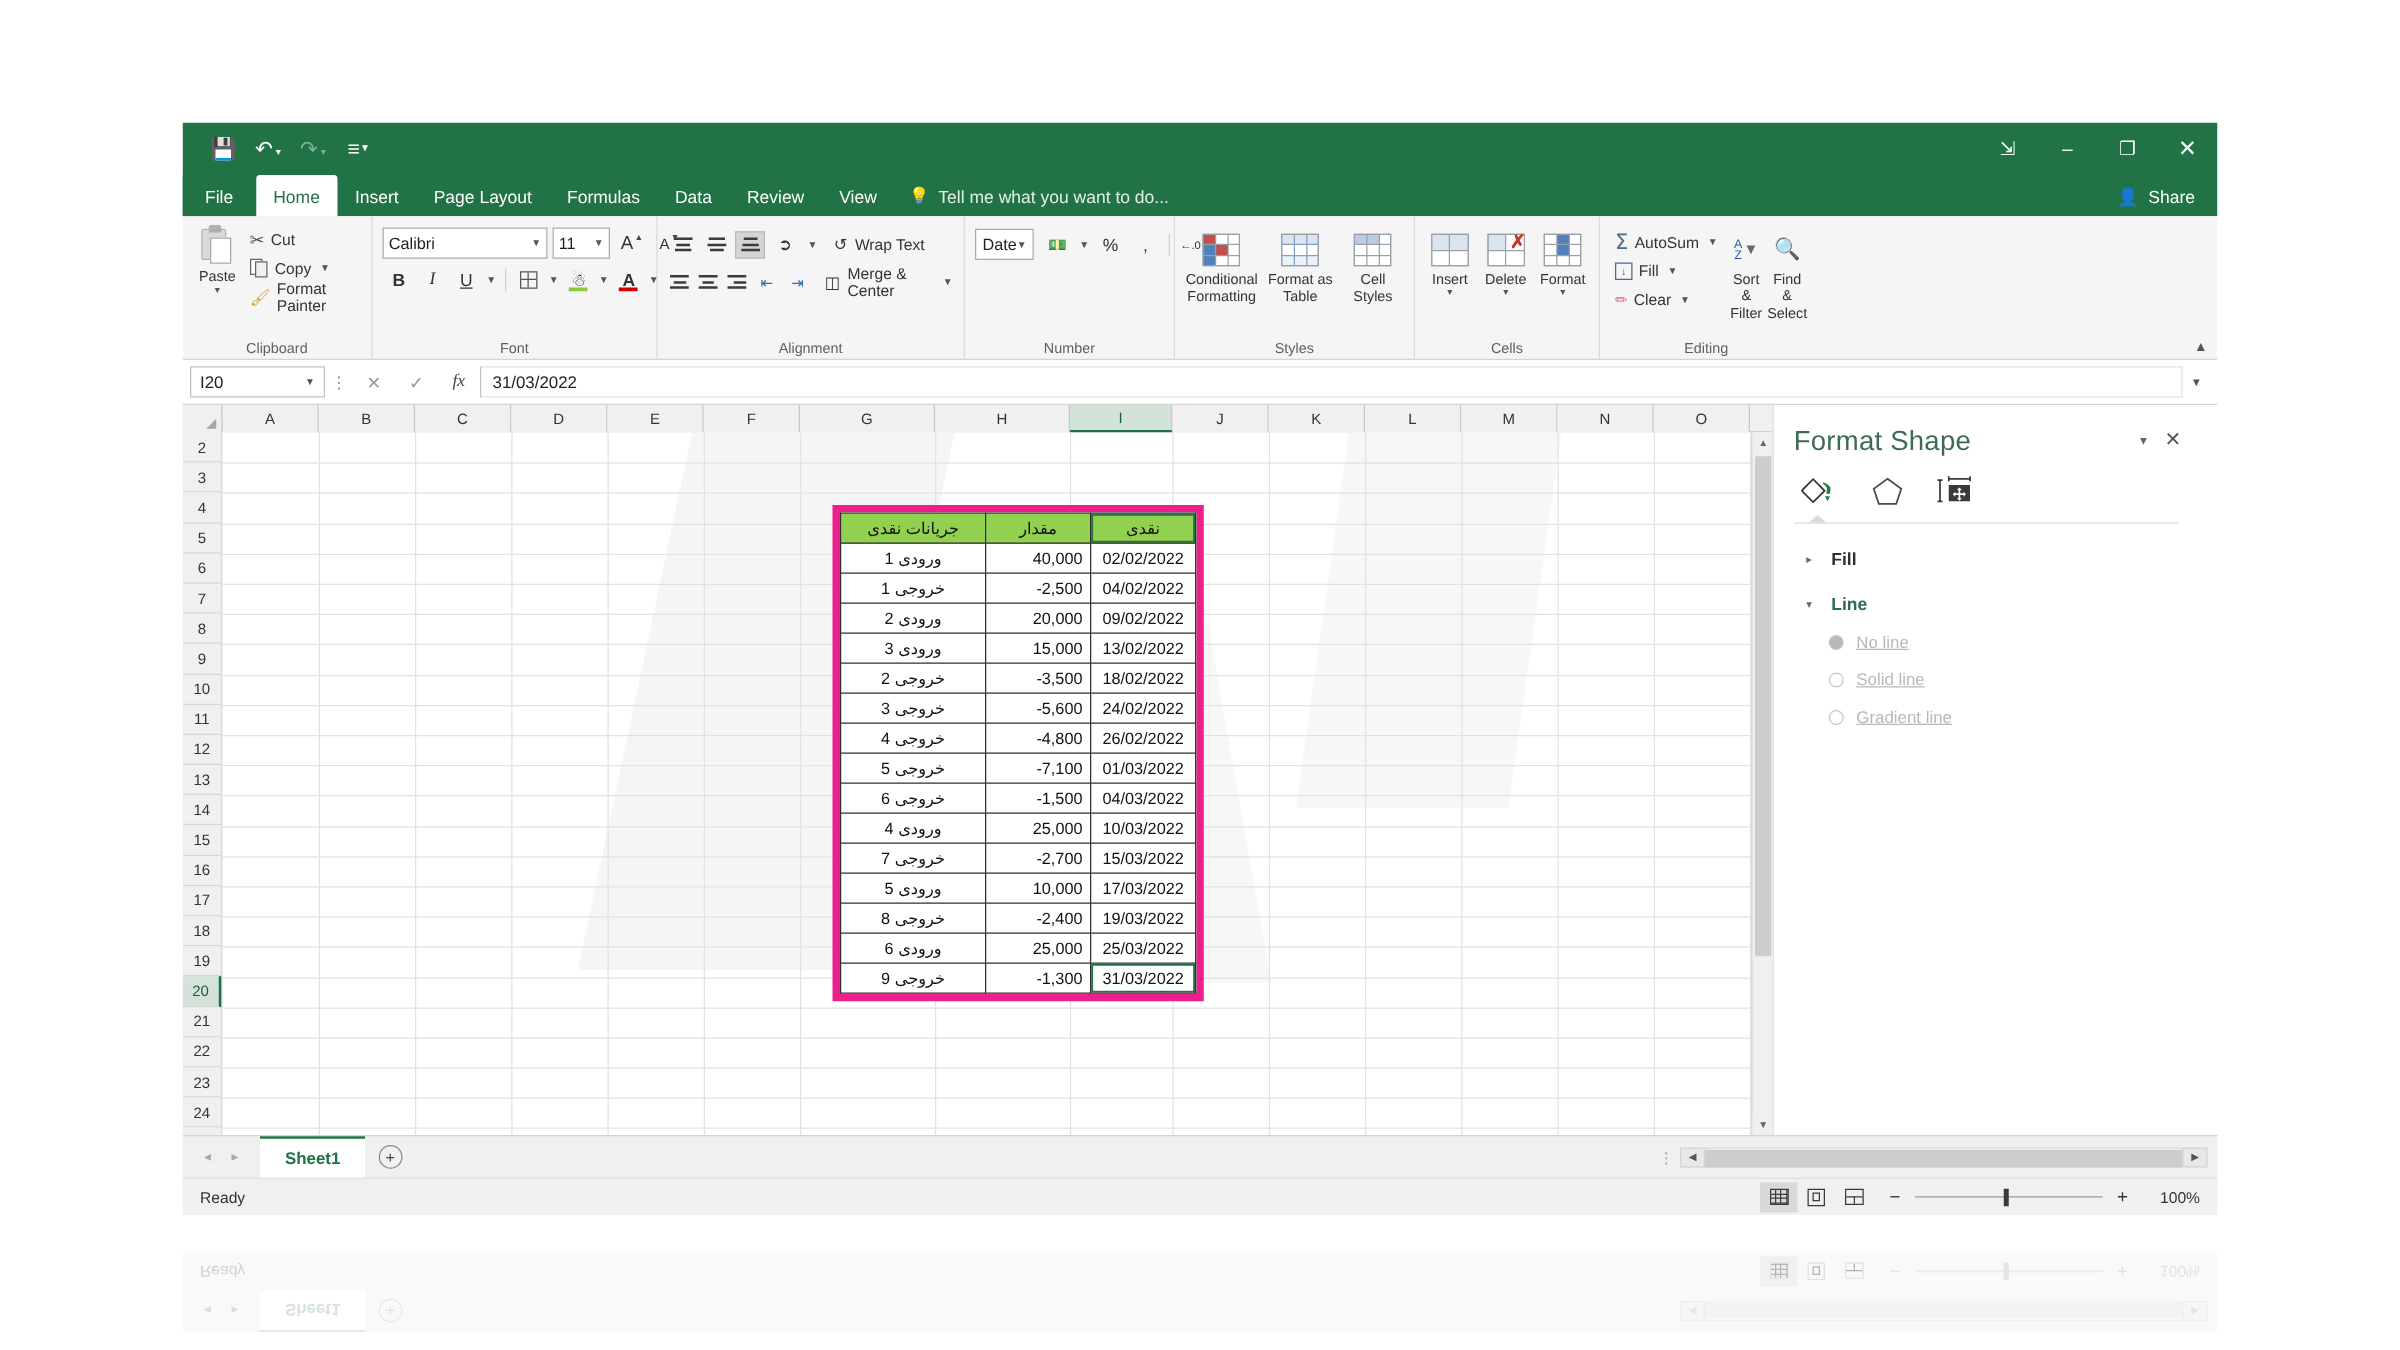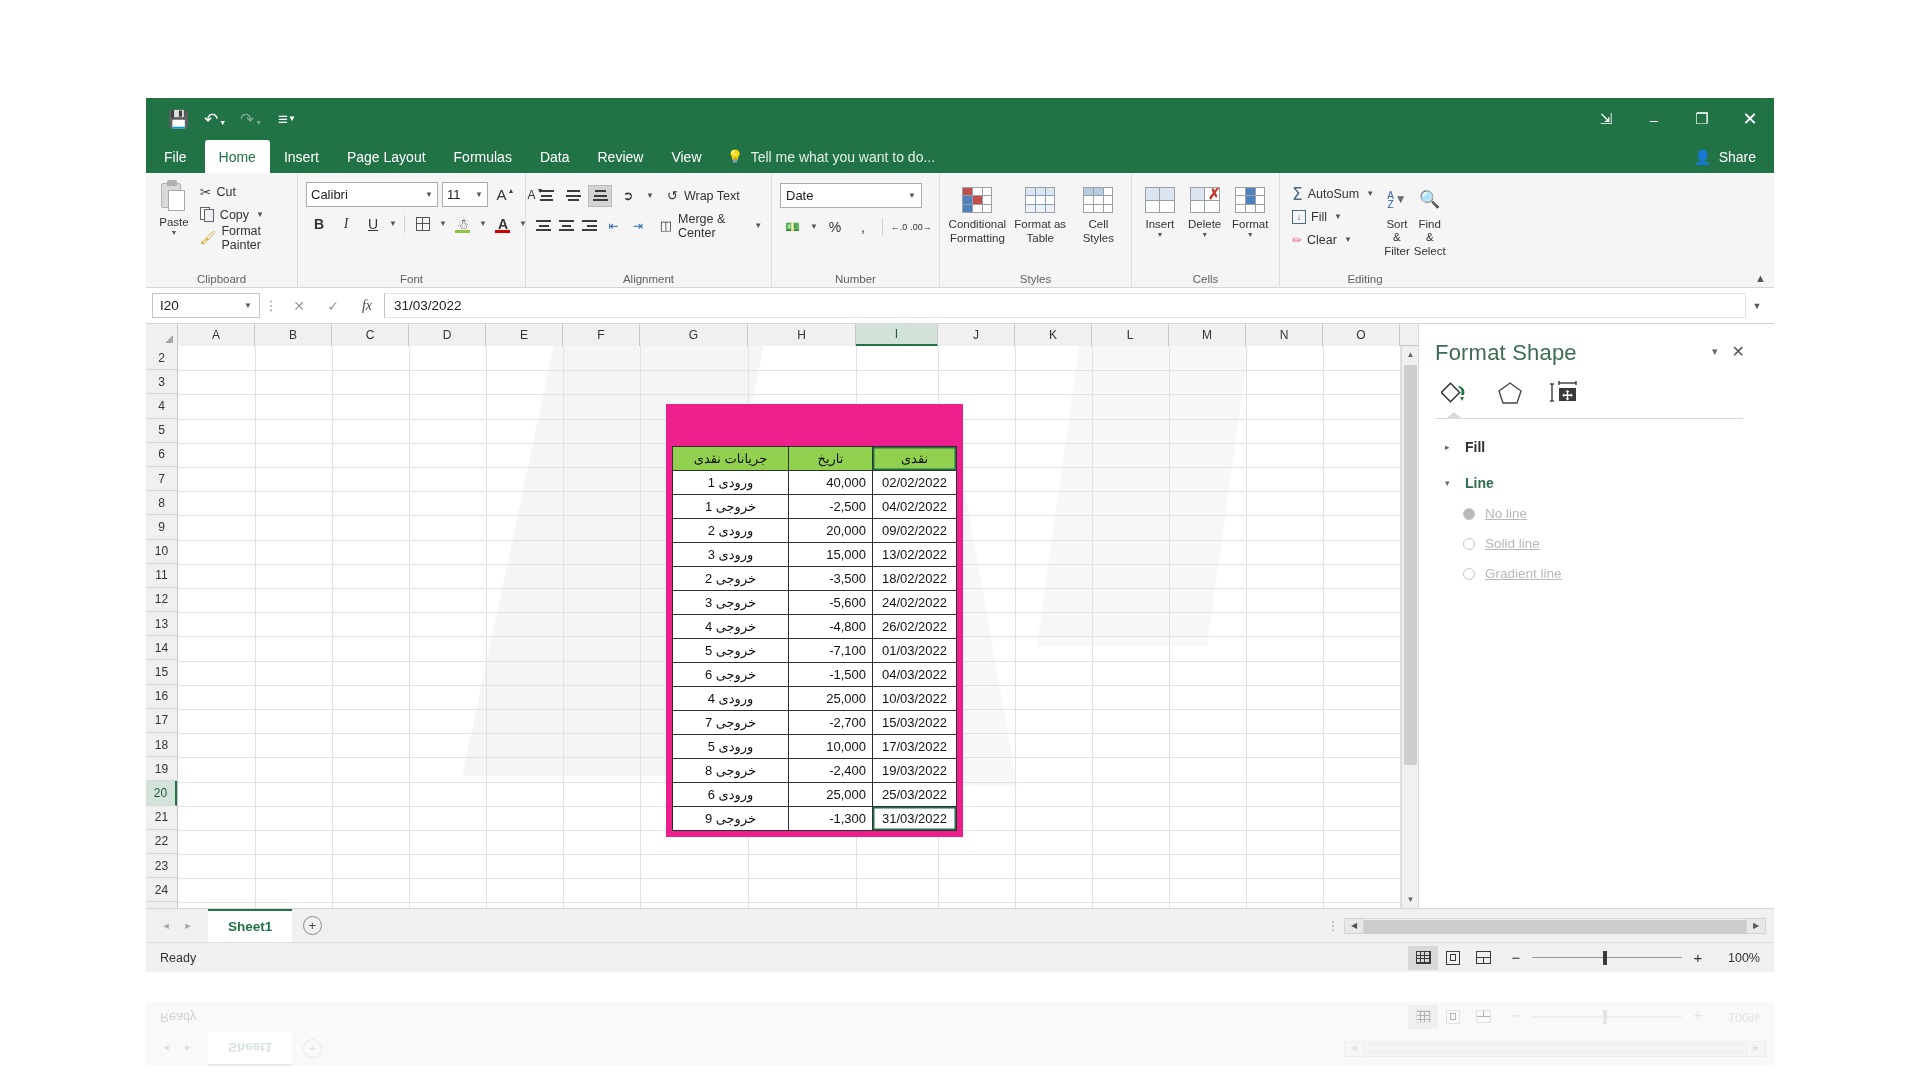--- a/index.html
+++ b/index.html
@@ -233,21 +233,21 @@
   .hline{ position:absolute; left:0; right:0; height:1px; background:#e2e2e2; }
   .wm-shape{
     position:absolute; pointer-events:none; background:#f2f2f2; opacity:.75;
   }
 
   
   .datatable{
     position:absolute; left:488px; top:58px;
     border:6px solid #ec1f8c; background:#ec1f8c;
   }
-  .dt{ border-collapse:collapse; background:#fff;margin-top:36px; }
+  .dt{ border-collapse:collapse; background:#fff; }
   .dt td, .dt th{
     border:1px solid #2f2f2f; height:24px; padding:0 6px;
     font-size:13px; color:#111; white-space:nowrap;
   }
   .dt th{ background:#92d050; font-weight:normal; text-align:center; }
   .c-label{ width:116px; text-align:center; direction:rtl; }
   .c-amount{ width:84px; text-align:right; }
   .c-date{ width:84px; text-align:center; }
   .dt tr:last-child .c-date{ box-shadow: inset 0 0 0 1.5px #217346; }
 
@@ -555,21 +555,21 @@
               <span style="font-size:13px">◫</span>
               <span>Merge &amp; Center</span>
               <span class="caret-sm">▼</span>
             </div>
           </div>
         </div>
         <div class="rgroup-label">Alignment</div>
       </div>
 
       <div class="rgroup" style="width:168px">
-        <div class="rgroup-body" style="flex-direction:column; gap:6px; padding-top:5px">
+        <div class="rgroup-body" style="flex-direction:row; gap:6px; padding-top:5px">
           <div class="numbox">
             <span>Date</span>
             <span class="ddcaret">▼</span>
           </div>
           <div style="display:flex; align-items:center; gap:2px">
             <div class="icbtn">
                 <span style="font-size:12px;color:#2b6cb0">💵</span>
               </div>
             <div class="caret-sm">▼</div>
             <div class="icbtn">%</div>
@@ -841,21 +841,21 @@
               <div class="hline" style="top:484px"></div>
             <div class="hline" style="top:508px"></div>
               <div class="hline" style="top:532px"></div>
             <div class="hline" style="top:556px"></div>
 
             <div class="datatable">
               <table class="dt">
                 <thead>
                   <tr>
                     <th class="c-label">جریانات نقدی</th>
-                    <th class="c-amount">تاریخ</th>
+                    <th class="c-amount">مقدار</th>
                     <th class="c-date">نقدی</th>
                   </tr>
                 </thead>
                 <tbody>
                   <tr>
                       <td class="c-label">ورودی 1</td>
                       <td class="c-amount">40,000</td>
                       <td class="c-date">02/02/2022</td>
                     </tr>
                   <tr>

